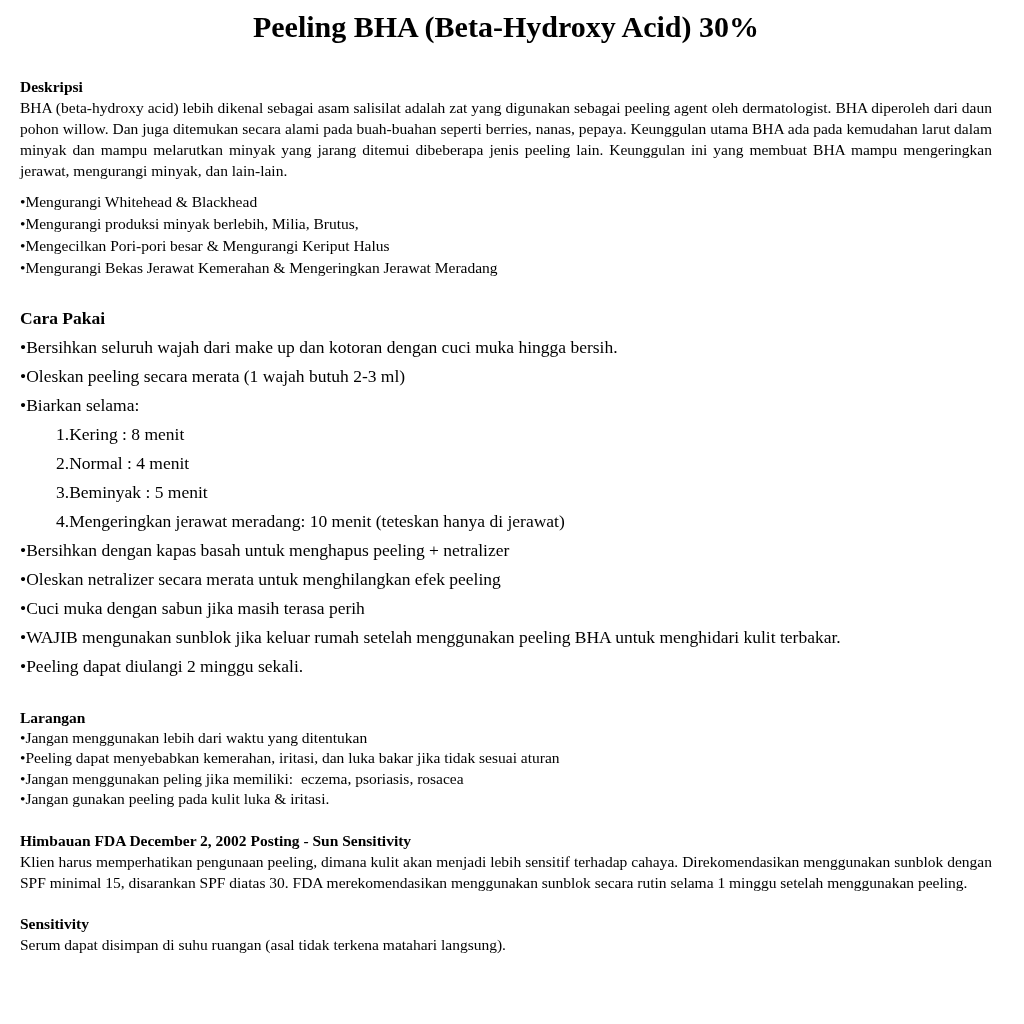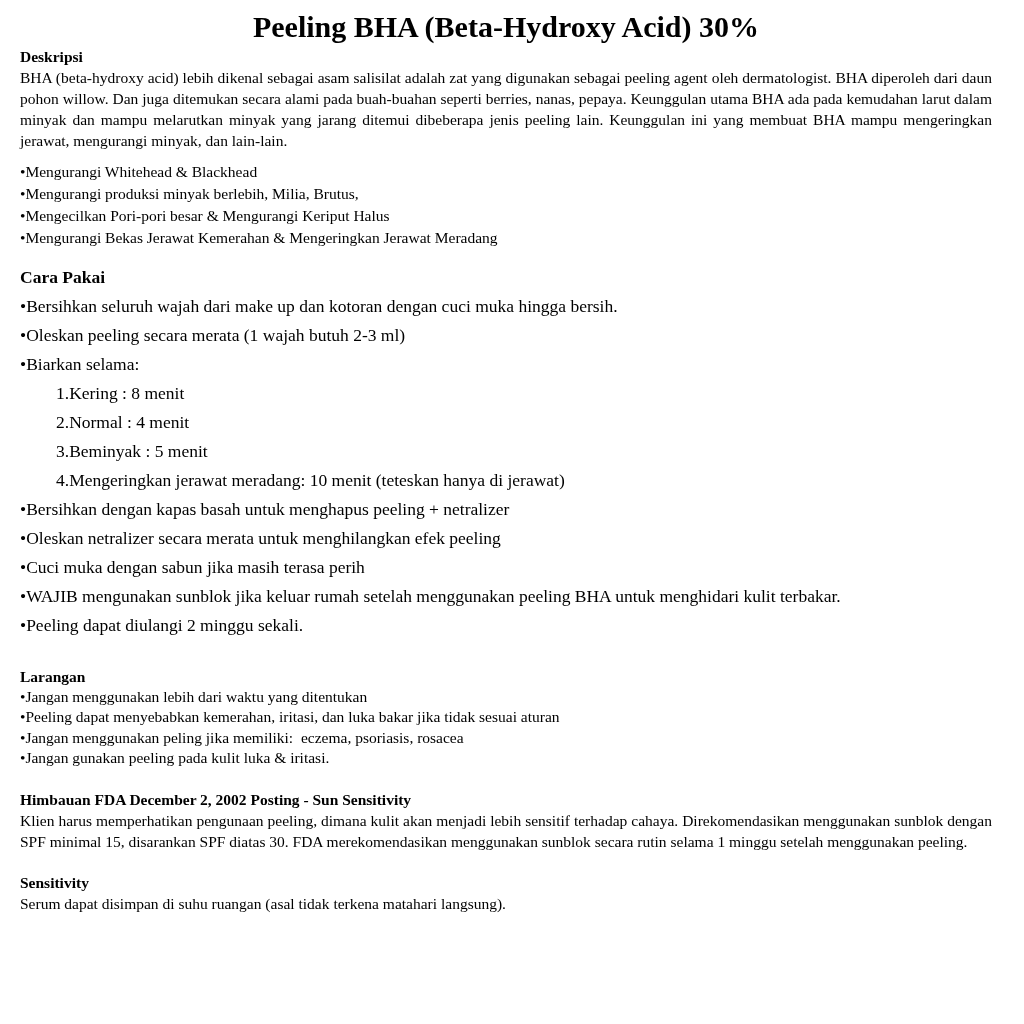--- a/index.html
+++ b/index.html
@@ -18,23 +18,23 @@
     overflow: hidden;
   }
   h1.doc-title {
     margin: 0;
     font-size: 30px;
     font-weight: bold;
     text-align: center;
     line-height: 1.25;
   }
   section { display: block; }
-  .sec-deskripsi   { }
+  .sec-deskripsi   { margin-top: 30px; }
   .sec-fungsi      { margin-top: 10px; }
-  .sec-cara        { margin-top: 16px; }
+  .sec-cara        { margin-top: 27px; }
   .sec-larangan    { margin-top: 30px; }
   .sec-himbauan    { margin-top: 20px; }
   .sec-penyimpanan { margin-top: 20px; }
 
   .h-sm {
     margin: 0;
     font-size: 15.5px;
     font-weight: bold;
     line-height: 21px;
   }

